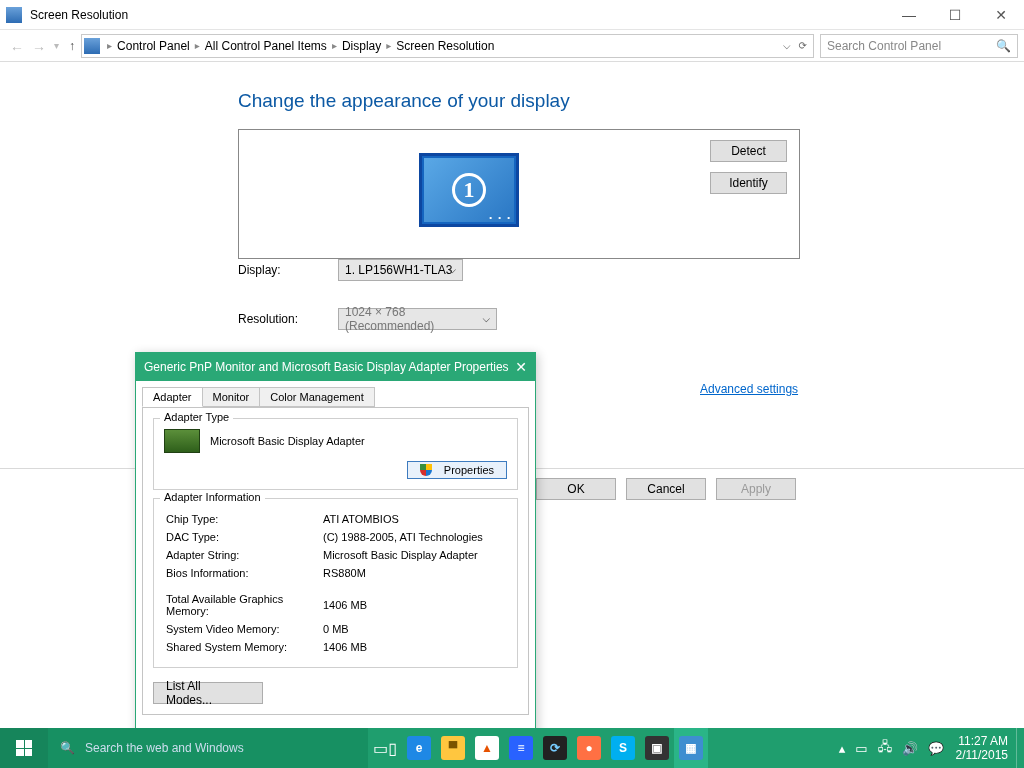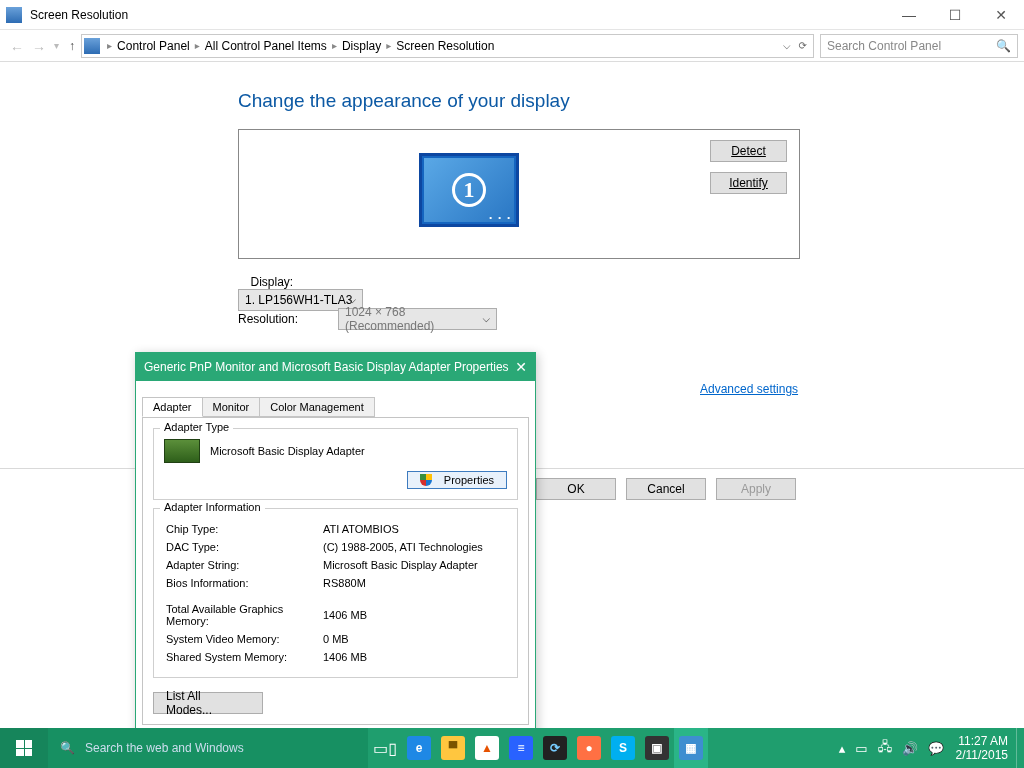--- a/index.html
+++ b/index.html
@@ -28,43 +28,43 @@
 
 .content { position: relative; padding: 28px 0 0 0; }
 .heading { margin-left: 238px; font-size: 19px; color: #0c59a4; font-weight: normal; }
 .display-box { position: absolute; left: 238px; top: 67px; width: 562px; height: 130px; border: 1px solid #888; background: #fff; }
 .monitor { position: absolute; left: 180px; top: 23px; width: 100px; height: 74px; background: #1565c0; border: 3px solid #0d47a1; display: flex; align-items: center; justify-content: center; }
 .monitor .screen { position: absolute; inset: 2px; background: linear-gradient(135deg,#5aa8e6,#2a77c4); }
 .monitor .num { position: relative; width: 34px; height: 34px; border: 3px solid #fff; border-radius: 50%; display: flex; align-items: center; justify-content: center; font-size: 22px; font-weight: bold; color: #fff; font-family: Georgia, serif; }
 .monitor .dots { position:absolute; bottom:2px; right:4px; color:#fff; font-size:8px; letter-spacing:2px; }
 .btn { background: #e1e1e1; border: 1px solid #adadad; font-size: 12px; height: 22px; padding: 0 12px; cursor: default; display: inline-flex; align-items: center; justify-content: center; }
 .btn.disabled { color: #9a9a9a; }
-.side-btn { position: absolute; right: 12px; width: 77px; justify-content: center; text-decoration: underline; }
+.side-btn { position: absolute; right: 12px; width: 77px; justify-content: center; }
 .side-btn.detect { top: 10px; }
 .side-btn.identify { top: 42px; }
 
 .field-row { position: absolute; left: 238px; font-size: 12px; display: flex; align-items: center; }
-.field-row.display { top: 213px; flex-direction: column; }
+.field-row.display { top: 197px; }
 .field-row.resolution { top: 246px; justify-content: flex-end; }
 .field-label { width: 100px; }
 .select { width: 125px; height: 22px; border: 1px solid #adadad; background: #e6e6e6; font-size: 12px; display: flex; align-items: center; padding: 0 6px; position: relative; }
 .select.long { width: 159px; }
 .select .caret { position: absolute; right: 6px; color: #444; font-size: 10px; }
 
 .adv-link { position: absolute; left: 700px; top: 320px; color: #0066cc; font-size: 12px; text-decoration: underline; }
 
 .sep-line { position: absolute; top: 406px; left: 0; right: 0; border-top: 1px solid #d9d9d9; }
 .bottom-buttons { position: absolute; top: 416px; left: 536px; display: flex; gap: 10px; }
 .bottom-buttons .btn { width: 80px; }
 
 
 .dialog { position: absolute; left: 135px; top: 290px; width: 401px; background: #fff; border: 1px solid #2aa876; box-shadow: 2px 2px 10px rgba(0,0,0,0.2); font-size: 11px; }
 .dialog .dlg-title { background: #2aa876; color: #fff; height: 28px; display: flex; align-items: center; padding: 0 8px; font-size: 12px; }
 .dialog .dlg-close { margin-left: auto; color: #fff; font-size: 14px; font-family: Arial; }
-.dialog .tabs-row { display: flex; padding: 16px 6px 0 6px; }
+.dialog .tabs-row { display: flex; padding: 6px 6px 0 6px; }
 .dialog .tab { border: 1px solid #c4c4c4; padding: 3px 10px; font-size: 11px; background: #f0f0f0; margin-right: -1px; position: relative; }
 .dialog .tab.active { background: #fff; border-bottom-color: #fff; z-index: 2; }
 .dialog .tab-body { border: 1px solid #c4c4c4; margin: 0 6px 6px 6px; padding: 10px; position: relative; }
 .group { border: 1px solid #cfcfcf; padding: 10px 10px 10px 10px; margin-bottom: 8px; position: relative; }
 .group .legend { position: absolute; top: -8px; left: 6px; background: #fff; padding: 0 4px; font-size: 11px; }
 .adapter-row { display: flex; align-items: center; gap: 10px; }
 .card-icon { width: 36px; height: 24px; background: linear-gradient(#5b8f3a,#2e5f1a); border: 1px solid #204013; }
 .props-btn { margin-left: auto; border: 1px solid #3d7bbf; background: #e8f1fb; padding: 2px 12px; font-size: 11px; display: inline-flex; align-items: flex-end; gap: 12px; margin-top: 8px; float: right; }
 .shield { display: inline-block; width: 12px; height: 12px; background: conic-gradient(#ffc107 0 25%, #1976d2 25% 50%, #d32f2f 50% 75%, #388e3c 75% 100%); border-radius: 0 0 50% 50%; }
 .info-table { width: 100%; font-size: 11px; }

